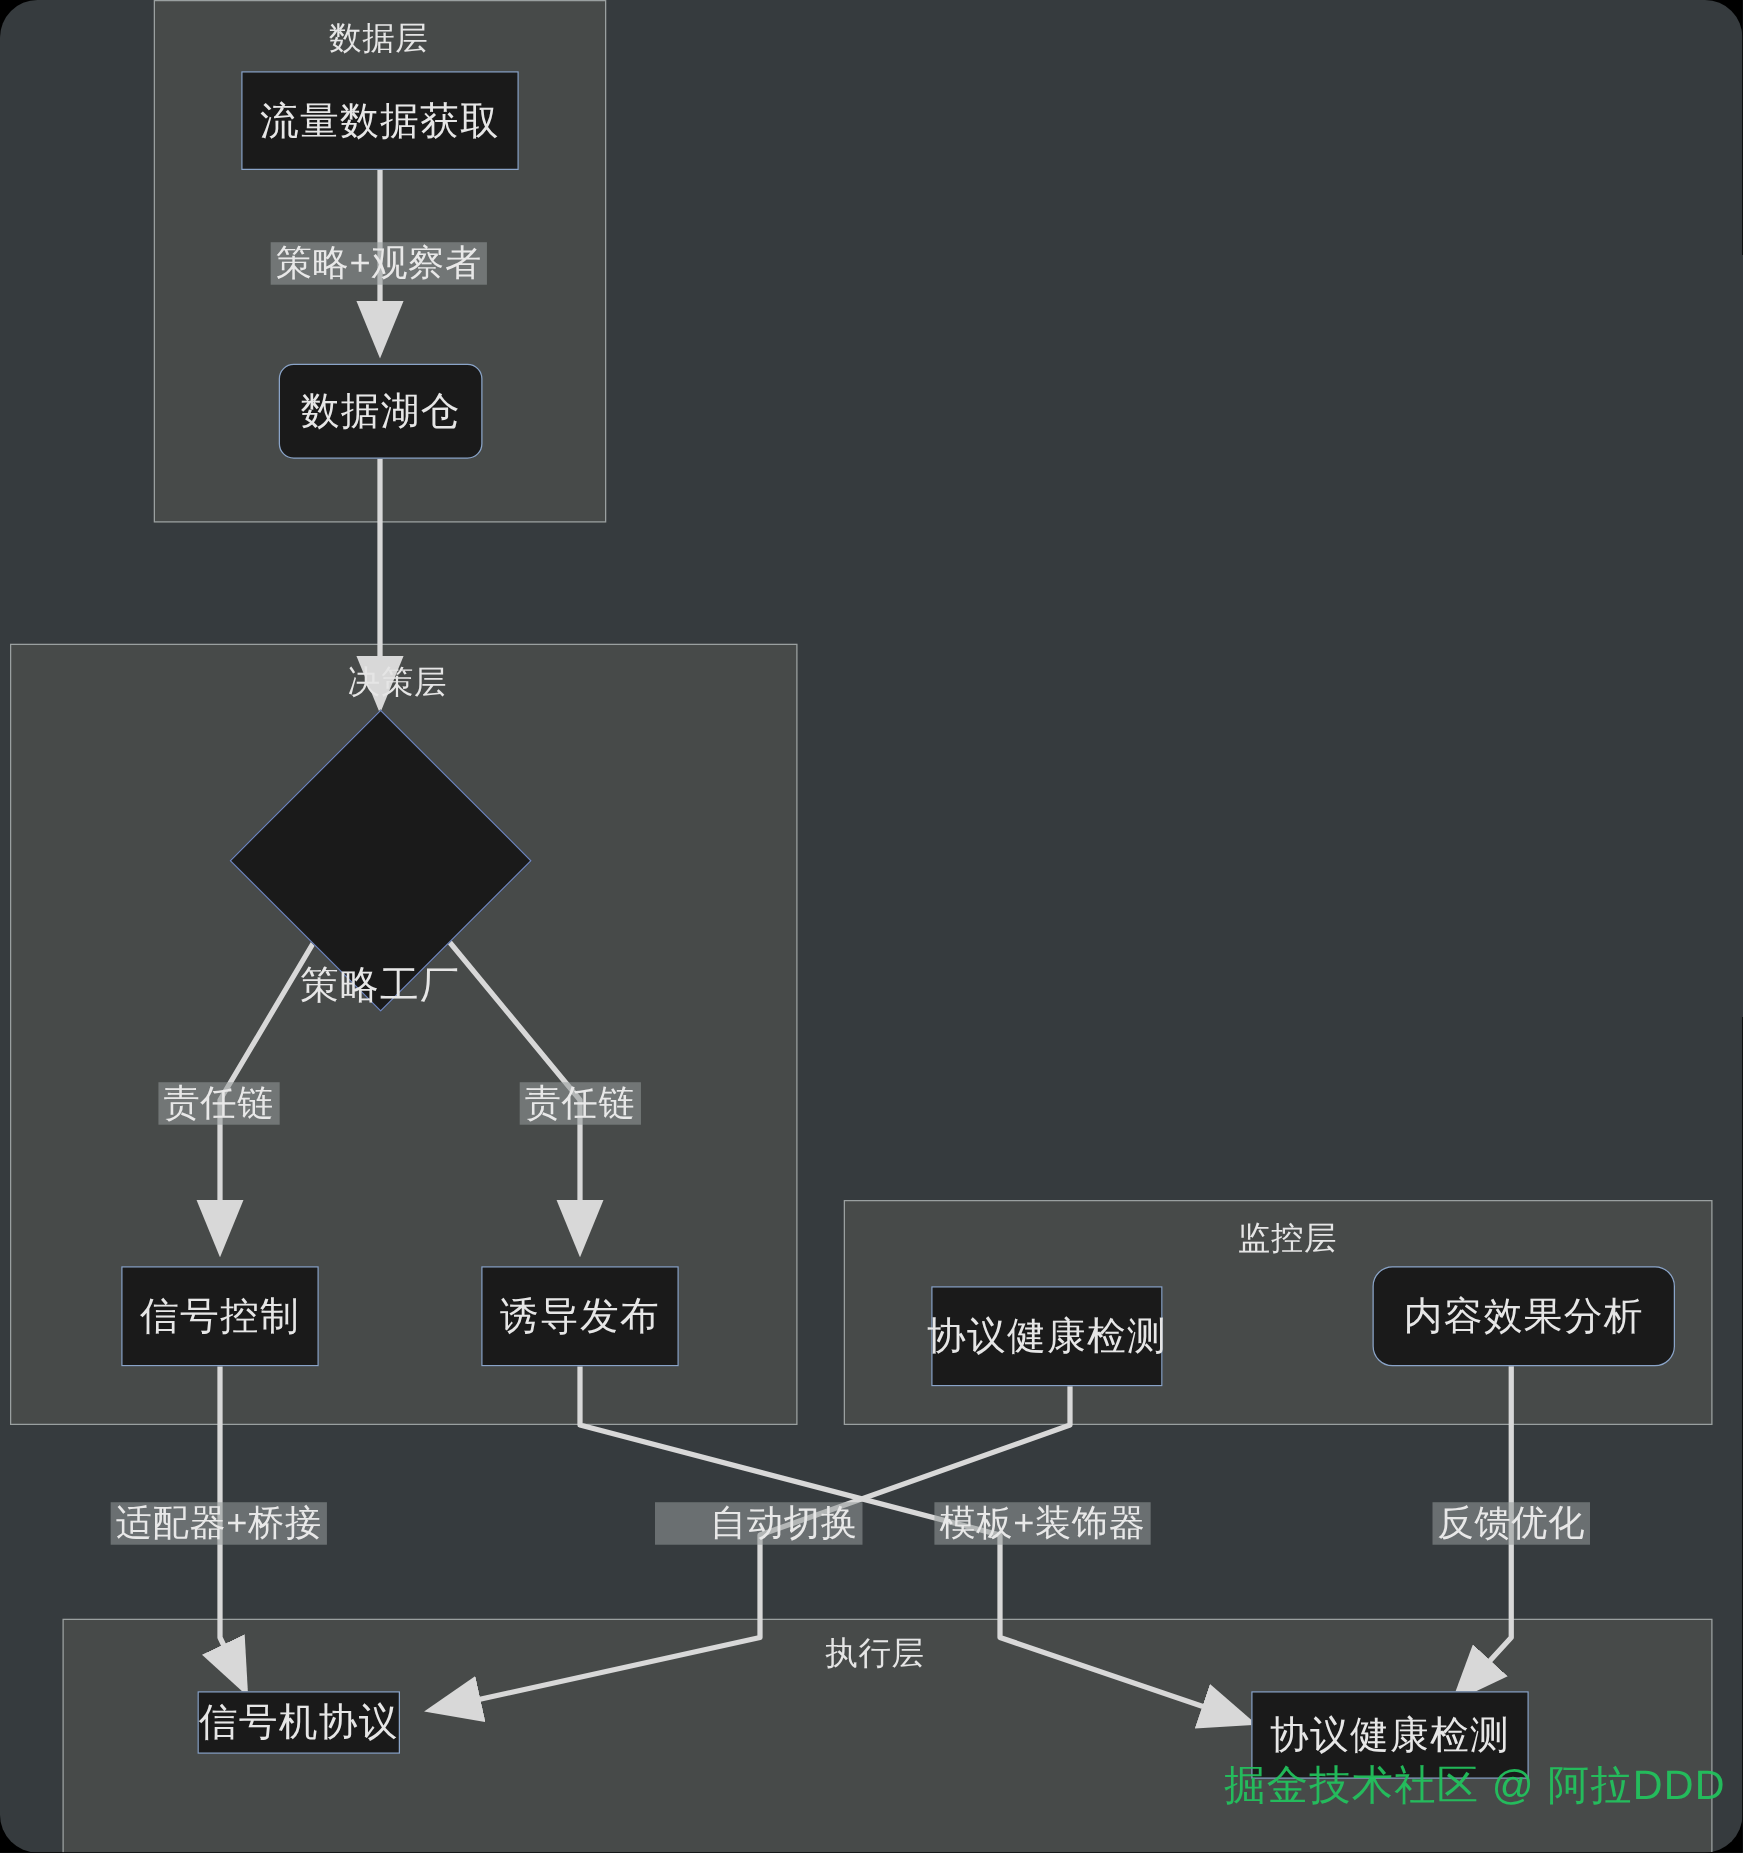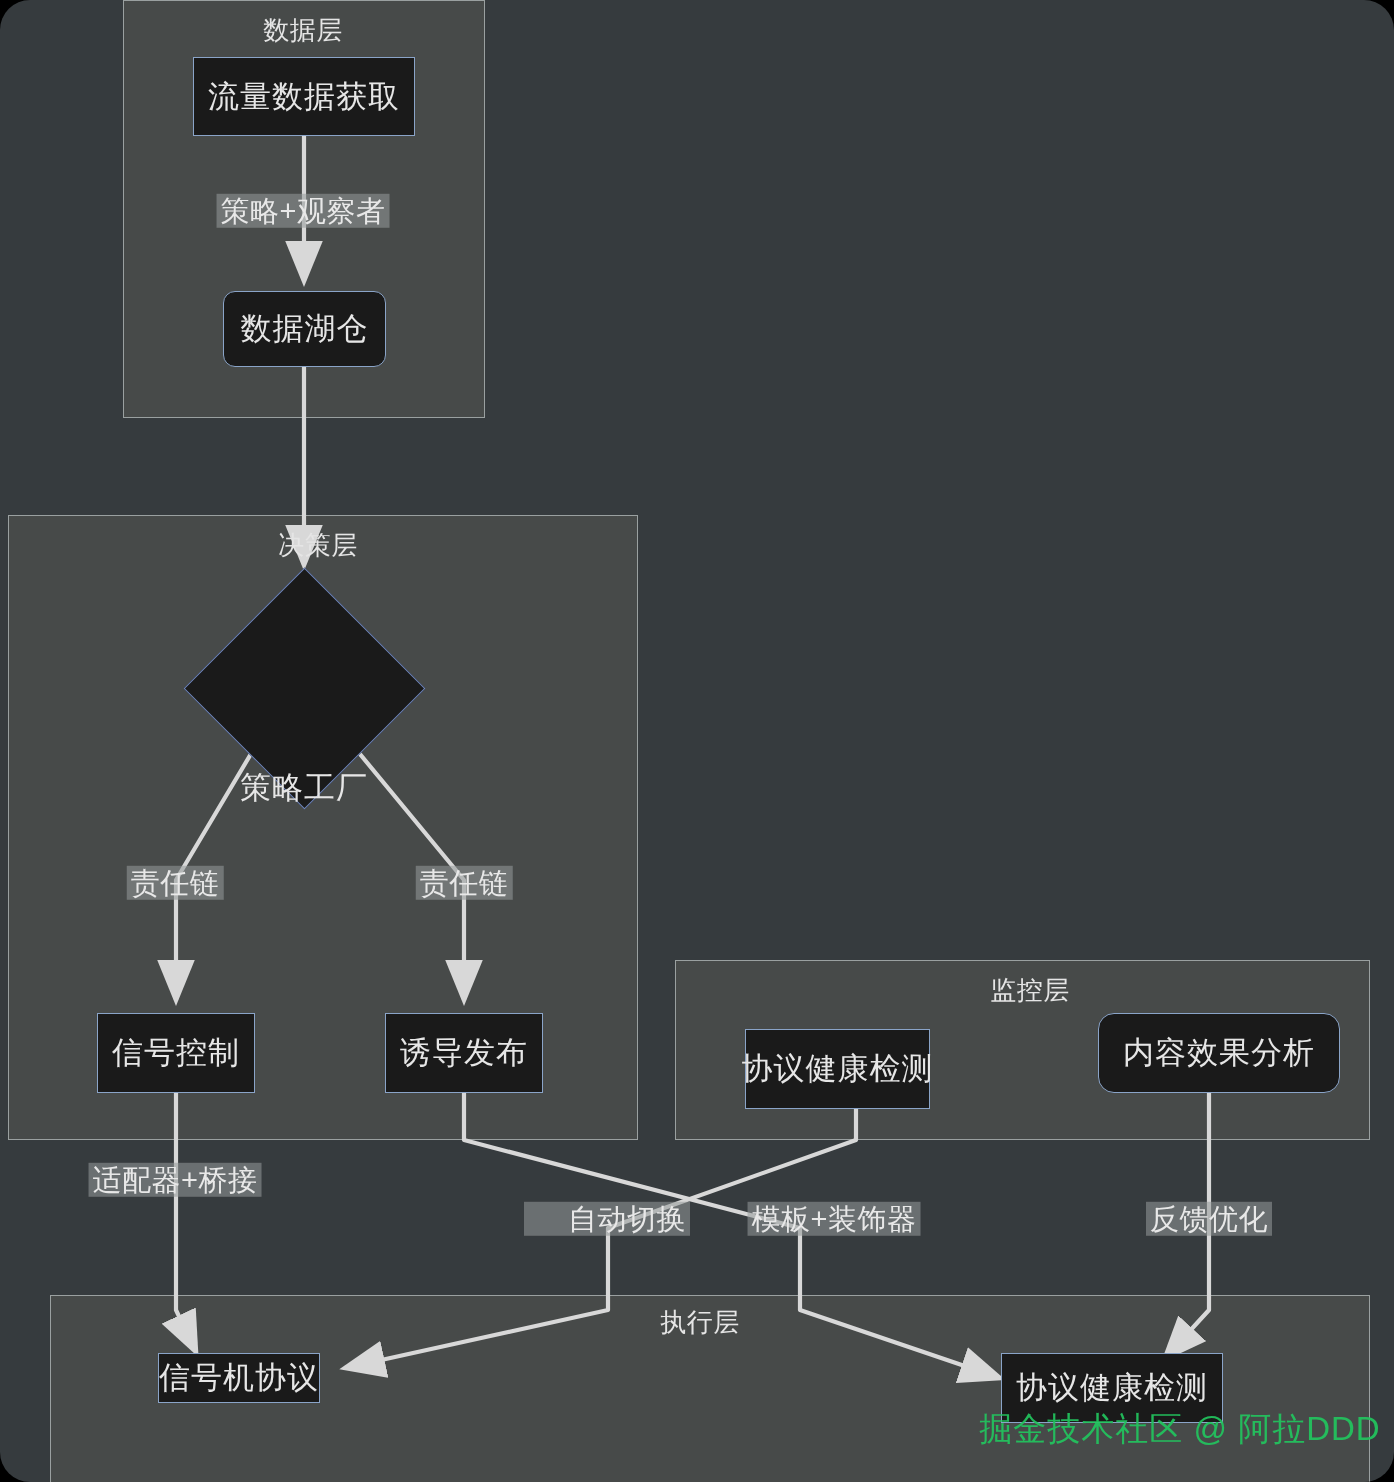--- a/index.html
+++ b/index.html
@@ -176,21 +176,21 @@
     <div class="node" style="left:158px; top:1353px; width:162px; height:50px;">信号机协议</div>
 
     <div class="node" style="left:1001px; top:1353px; width:222px; height:70px;">协议健康检测</div>
 
     <div class="edge-label" style="left:303px; top:211px;">策略+观察者</div>
 
     <div class="edge-label" style="left:175px; top:883px;">责任链</div>
 
     <div class="edge-label" style="left:464px; top:883px;">责任链</div>
 
-    <div class="edge-label" style="left:175px; top:1180px;">适配器+桥接</div>
+    <div class="edge-label" style="left:175px; top:1219px;">适配器+桥接</div>
 
     <div class="edge-label" style="left:607px; top:1219px;padding-left:44px;">自动切换</div>
 
     <div class="edge-label" style="left:799px; top:1219px;margin-left:35px;">模板+装饰器</div>
 
     <div class="edge-label" style="left:1209px; top:1219px;">反馈优化</div>
 
     <div class="watermark" style="left:1180px; top:1429px;">掘金技术社区 @ 阿拉DDD</div>
 
   </div>

